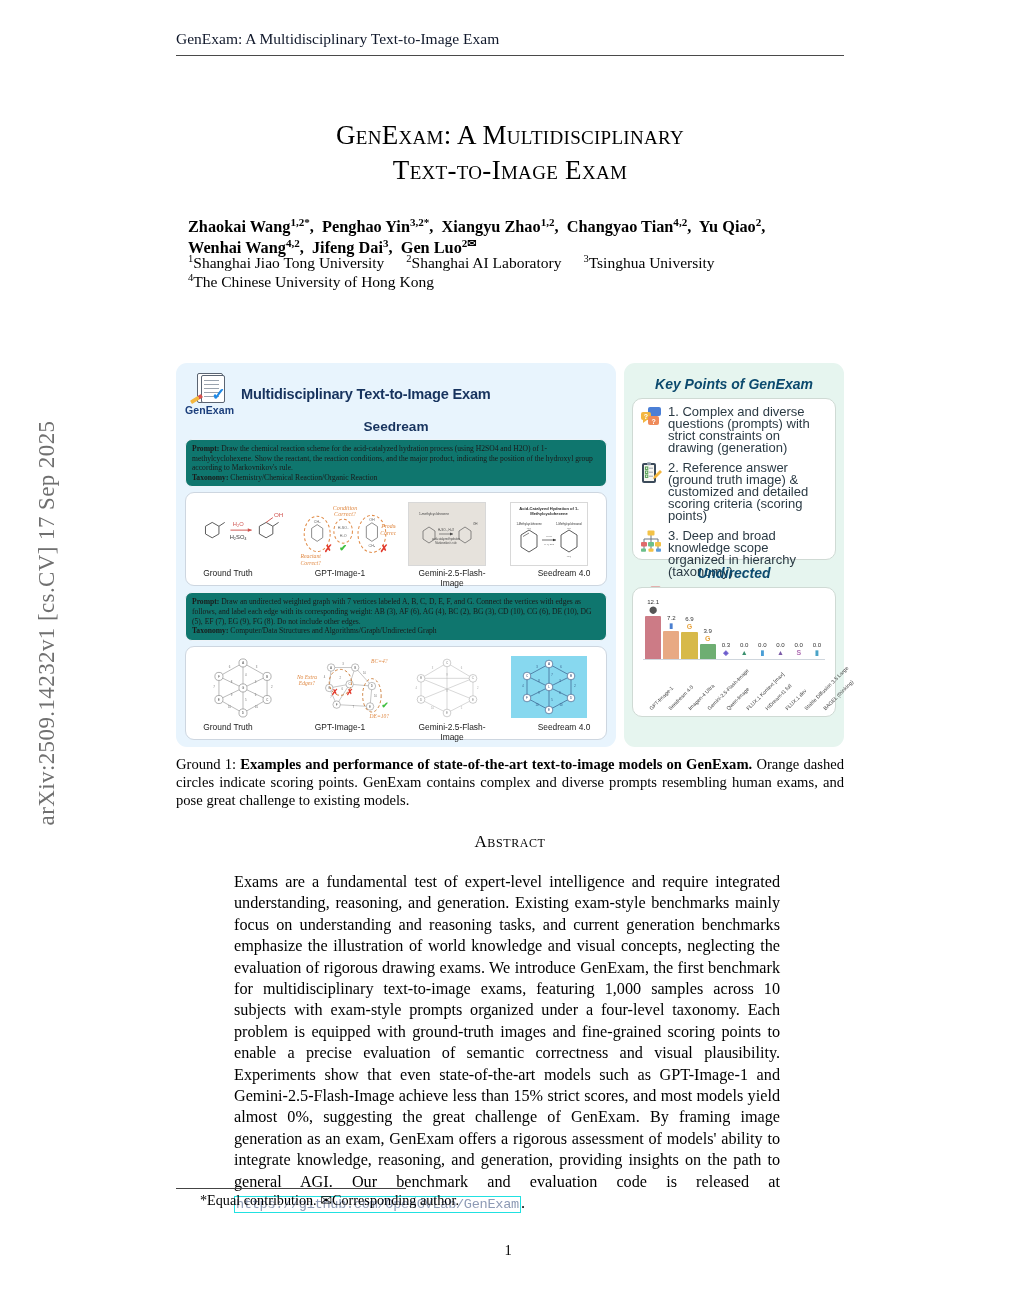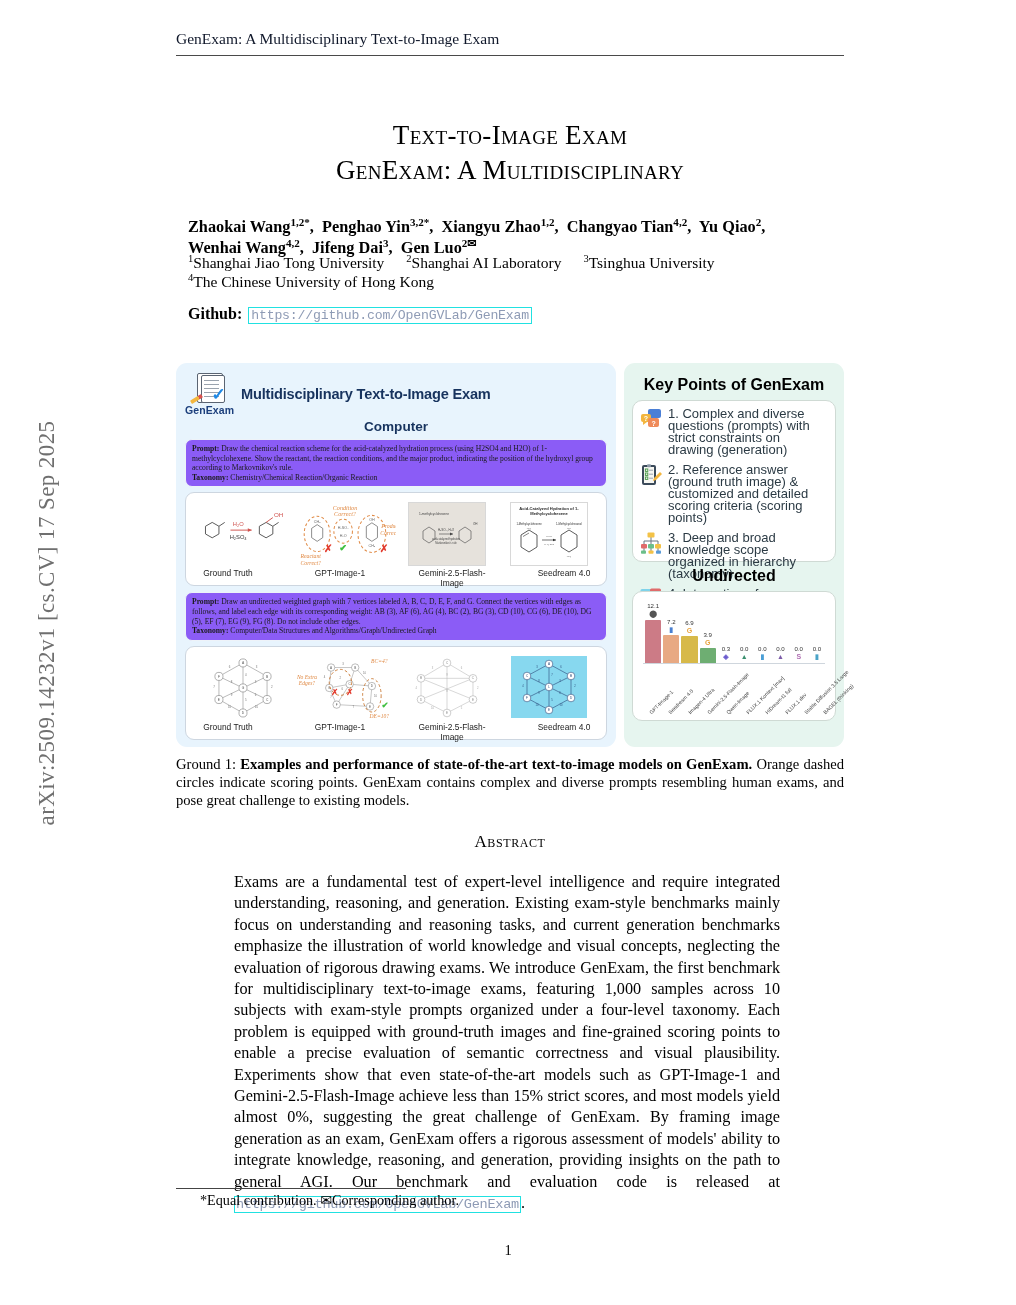--- a/index.html
+++ b/index.html
@@ -128,21 +128,21 @@
     letter-spacing:-0.2px;
   }
 
   .examples-head {
     font-family:"Liberation Sans", sans-serif;
     font-size:13.6px; font-weight:bold; color:#17335e;
     text-align:center; margin-top:2px; margin-bottom:5px;
   }
 
   .prompt-card {
-    background:#8b5cf6; border-radius:7px;
+    background:#0f766e; border-radius:7px;
     padding:4px 6px 4px 6px;
     font-size:7.6px; line-height:9.6px;
     color:#1a1a1a;
     border:0.5px solid #eef3f8;
   }
   .prompt-card b { font-weight:bold; }
 
   .sample-card {
     background:#ffffff; border:1px solid #cdd6e0;
     border-radius:9px;
@@ -166,22 +166,22 @@
   }
   .mini-cap {
     position:absolute; top:3px; left:0; right:0; text-align:center;
     font-family:"Liberation Sans", sans-serif;
     font-size:4.1px; color:#2b2b2b; font-weight:bold; line-height:5px;
   }
 
   
   .kp-title, .perf-title {
     font-family:"Liberation Sans", sans-serif;
-    font-size:16px; font-weight:bold; color:#000000;
-    text-align:center; margin:5px 0 6px 0;
+    font-size:14px; font-weight:bold; color:#0c4a6e;
+    text-align:center; margin:5px 0 6px 0;font-style:italic;
   }
   .kp-card {
     background:#ffffff; border:1px solid #cfdad4; border-radius:10px;
     padding:7px 7px; height:162px; box-sizing:border-box;
   }
   .kp-item { display:flex; gap:6px; margin-bottom:8px; }
   .kp-icon { width:22px; height:22px; flex:0 0 22px; position:relative; }
   .kp-text {
     font-family:Liberation Sans, sans-serif;
     font-size:13px; line-height:12px; color:#2b3a44;
@@ -254,45 +254,42 @@
 <body>
 
 <div class="page">
 
   <div class="arxiv-stamp">arXiv:2509.14232v1  [cs.CV]  17 Sep 2025</div>
 
   <div class="runhead">GenExam: A Multidisciplinary Text-to-Image Exam</div>
   <div class="runhead-rule"></div>
 
   <div class="title">
+    <div>GenExam: A Multidisciplinary</div>
     <div>Text-to-Image Exam</div>
-    <div>GenExam: A Multidisciplinary</div>
   </div>
 
   <div class="authors">
     <div>
       Zhaokai Wang<sup>1,2</sup><sup>*</sup>,&nbsp; Penghao Yin<sup>3,2</sup><sup>*</sup>,&nbsp; Xiangyu Zhao<sup>1,2</sup>,&nbsp; Changyao Tian<sup>4,2</sup>,&nbsp; Yu Qiao<sup>2</sup>,
     </div>
     <div>
       Wenhai Wang<sup>4,2</sup>,&nbsp; Jifeng Dai<sup>3</sup>,&nbsp; Gen Luo<sup>2✉</sup>
     </div>
   </div>
 
   <div class="affil">
     <div>
       <sup>1</sup>Shanghai Jiao Tong University<span class="gap"></span><sup>2</sup>Shanghai AI Laboratory<span class="gap"></span><sup>3</sup>Tsinghua University
     </div>
     <div>
       <sup>4</sup>The Chinese University of Hong Kong
     </div>
   </div>
 
-  <div class="github-line">
-    <span>Github:</span><span class="urlbox">https://github.com/OpenGVLab/GenExam</span>
-  </div>
 
   <div class="figure">
 
     <div class="fig-left">
 
       <div class="brand-row">
         <div class="brand-logo">
           <div class="logo-art">
             <div class="logo-sheet"></div>
             <div class="logo-sheet2"></div>
@@ -304,21 +301,21 @@
                 <i></i>
               </div>
             <div class="logo-check">✓</div>
             <div class="logo-pencil"></div>
           </div>
           <div class="brand-name">GenExam</div>
         </div>
         <div class="brand-title">Multidisciplinary Text-to-Image Exam</div>
       </div>
 
-      <div class="examples-head">Computer</div>
+      <div class="examples-head">Seedream</div>
 
       <div class="prompt-card">
         <div>
           <b>Prompt:</b>
           <span>Draw the chemical reaction scheme for the acid-catalyzed hydration process (using H2SO4 and H2O) of 1-methylcyclohexene. Show the reactant, the reaction conditions, and the major product, indicating the position of the hydroxyl group according to Markovnikov's rule.</span>
         </div>
         <div>
           <b>Taxonomy:</b>
           <span>Chemistry/Chemical Reaction/Organic Reaction</span>
         </div>

